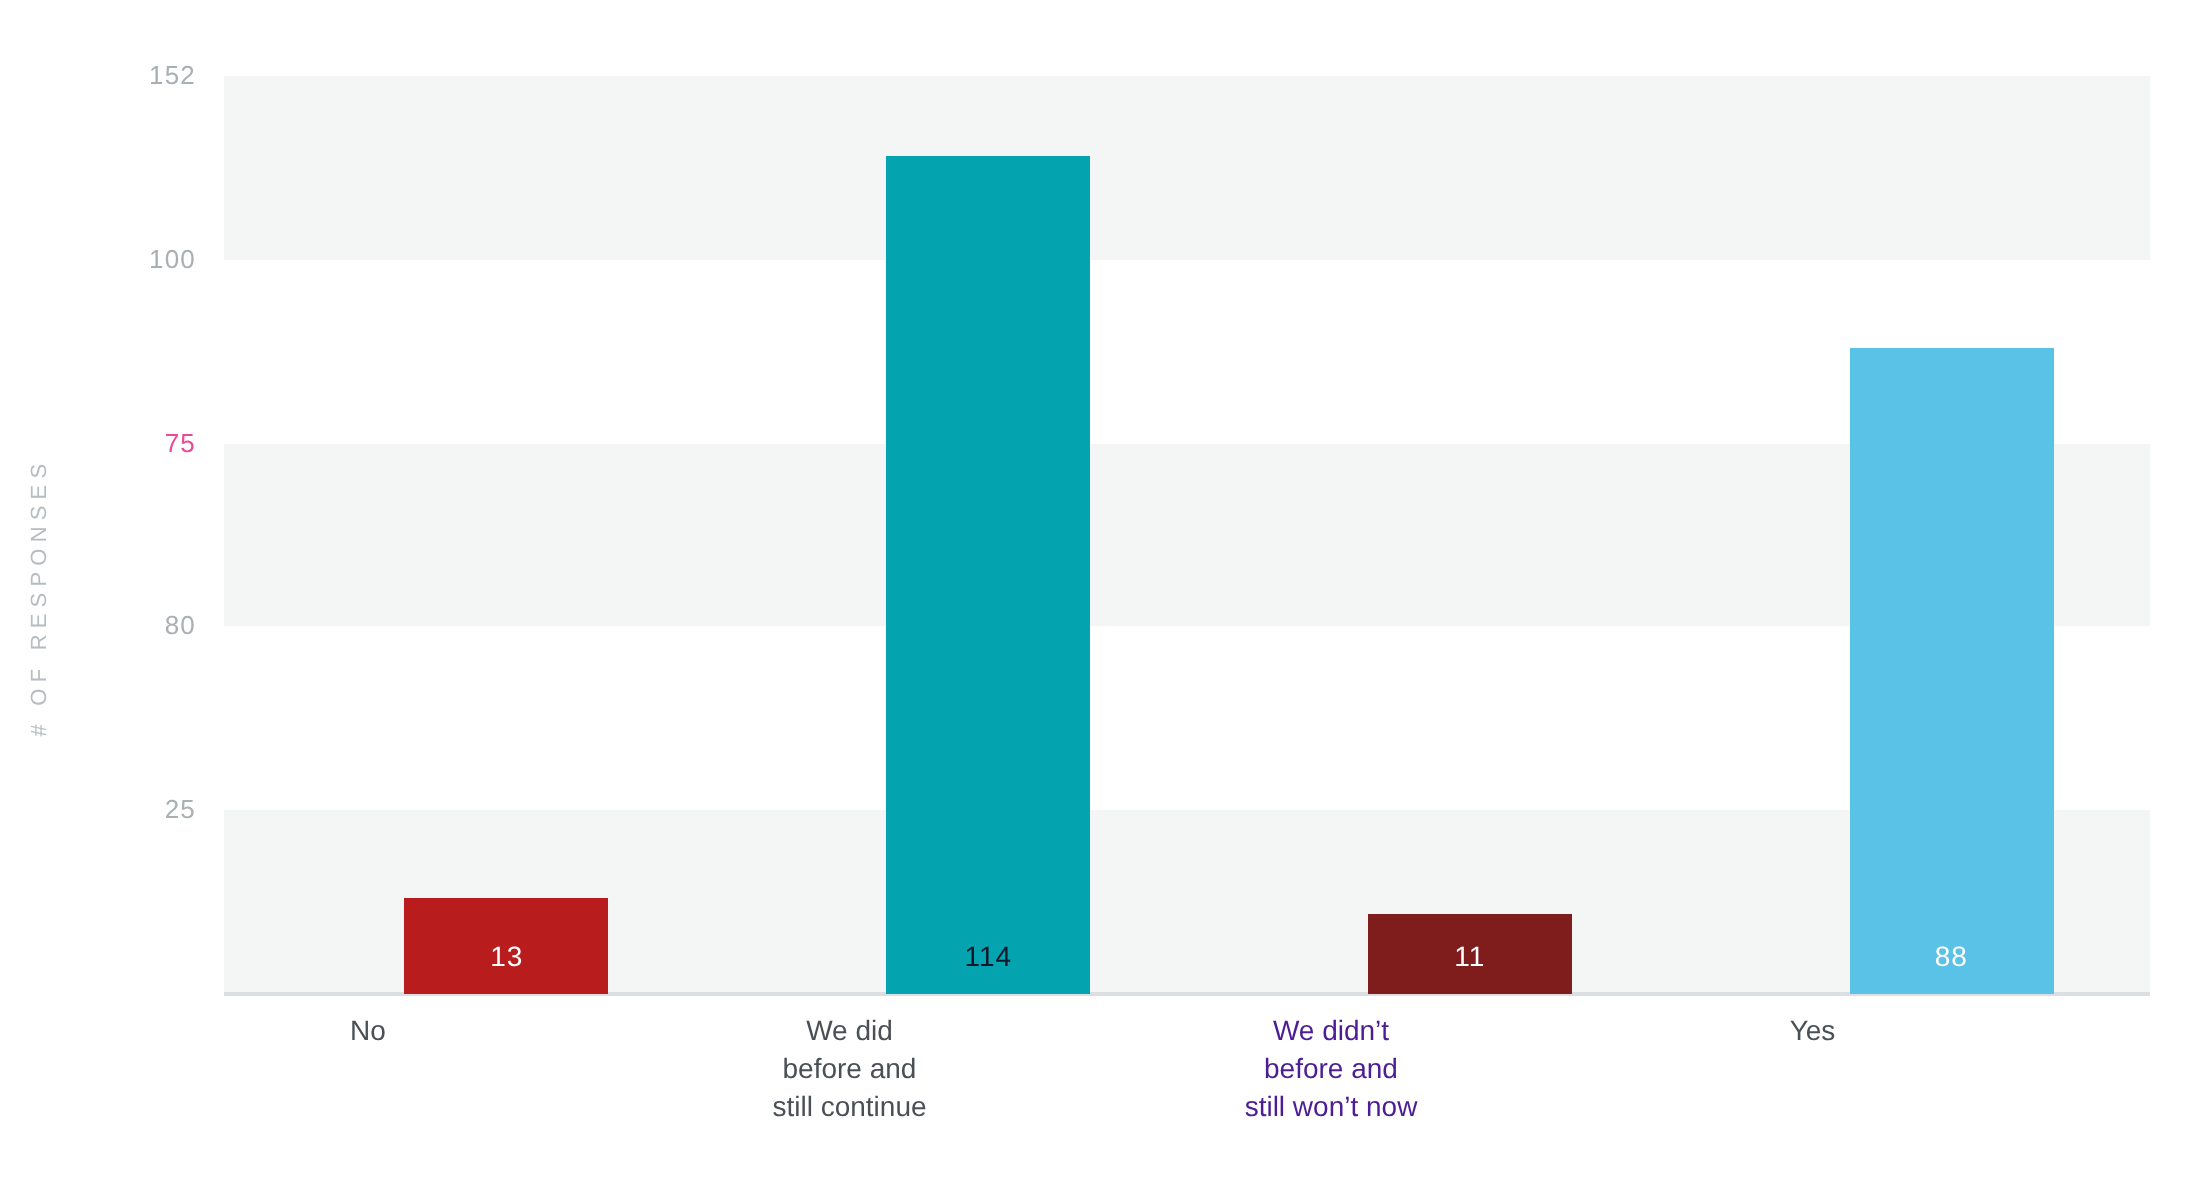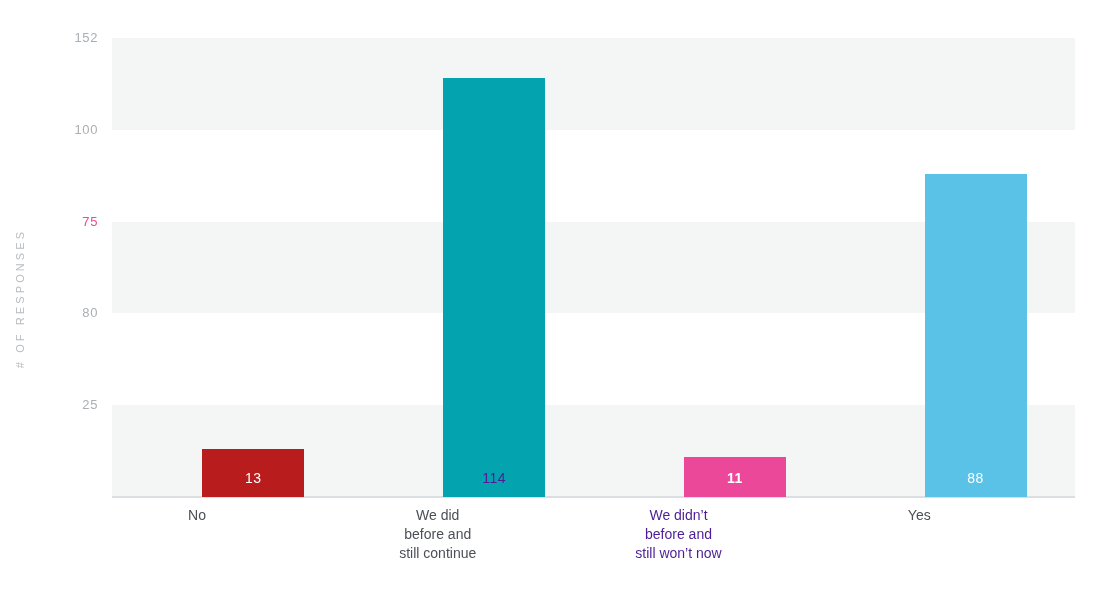--- a/index.html
+++ b/index.html
@@ -110,21 +110,21 @@
     position: absolute;
     left: 112px;
     top: 38px;
     width: 963px;
     height: 459px;
   }
 
   
   .x-labels {
     position: absolute;
-    left: 125px;
+    left: 112px;
     top: 506px;
     width: 963px;
     height: 80px;
   }
   .x-label {
     position: absolute;
     top: 0;
     text-align: center;
     font-size: 14px;
     line-height: 19px;
@@ -155,23 +155,23 @@
       <div class="band" style="background: rgb(244, 246, 246); top: 0px; height: 91.8px;"></div>
     </div>
 
   <div class="baseline"></div>
 
   <div class="bars-layer" id="bars-layer">
       <div class="bar" style="left: 90.375px; width: 102px; height: 47.736px; background: #b91c1c;">
         <span class="bar-value" style="color: rgb(255, 255, 255);">13</span>
       </div>
       <div class="bar" style="left: 331.125px; width: 102px; height: 418.608px; background: rgb(4, 163, 176);">
-        <span class="bar-value" style="color: #4c1d95;">114</span>
+        <span class="bar-value" style="color: #0f172a;">114</span>
       </div>
-      <div class="bar" style="left: 571.875px; width: 102px; height: 40.392px; background: #ec4899; font-weight: bold;">
+      <div class="bar" style="left: 571.875px; width: 102px; height: 40.392px; background: #7f1d1d;">
         <span class="bar-value" style="color: rgb(255, 255, 255);">11</span>
       </div>
       <div class="bar" style="left: 812.625px; width: 102px; height: 323.136px; background: rgb(91, 194, 231);">
         <span class="bar-value" style="color: rgb(255, 255, 255);">88</span>
       </div>
     </div>
 
   <div class="x-labels" id="x-labels">
       <div class="x-label" style="left: 1px; width: 142px; color: rgb(75, 79, 86);">
         <div>No</div>

